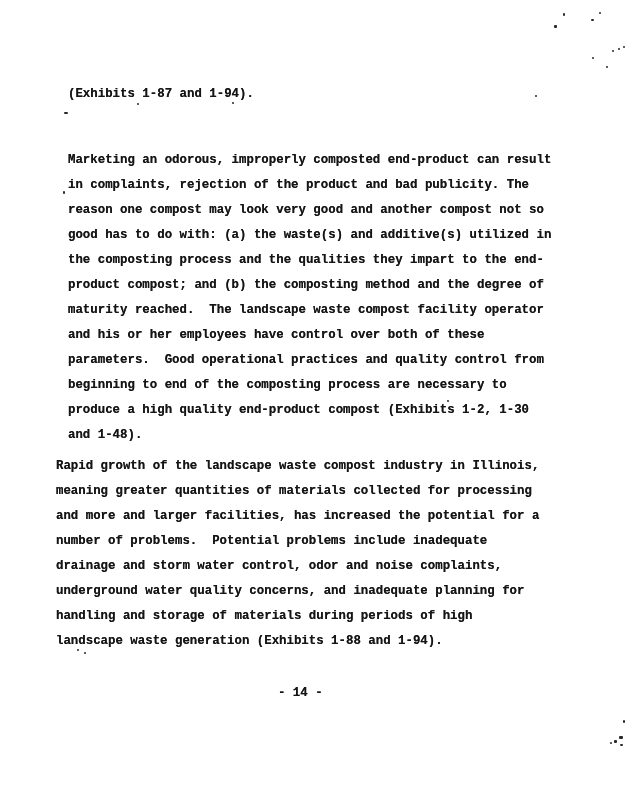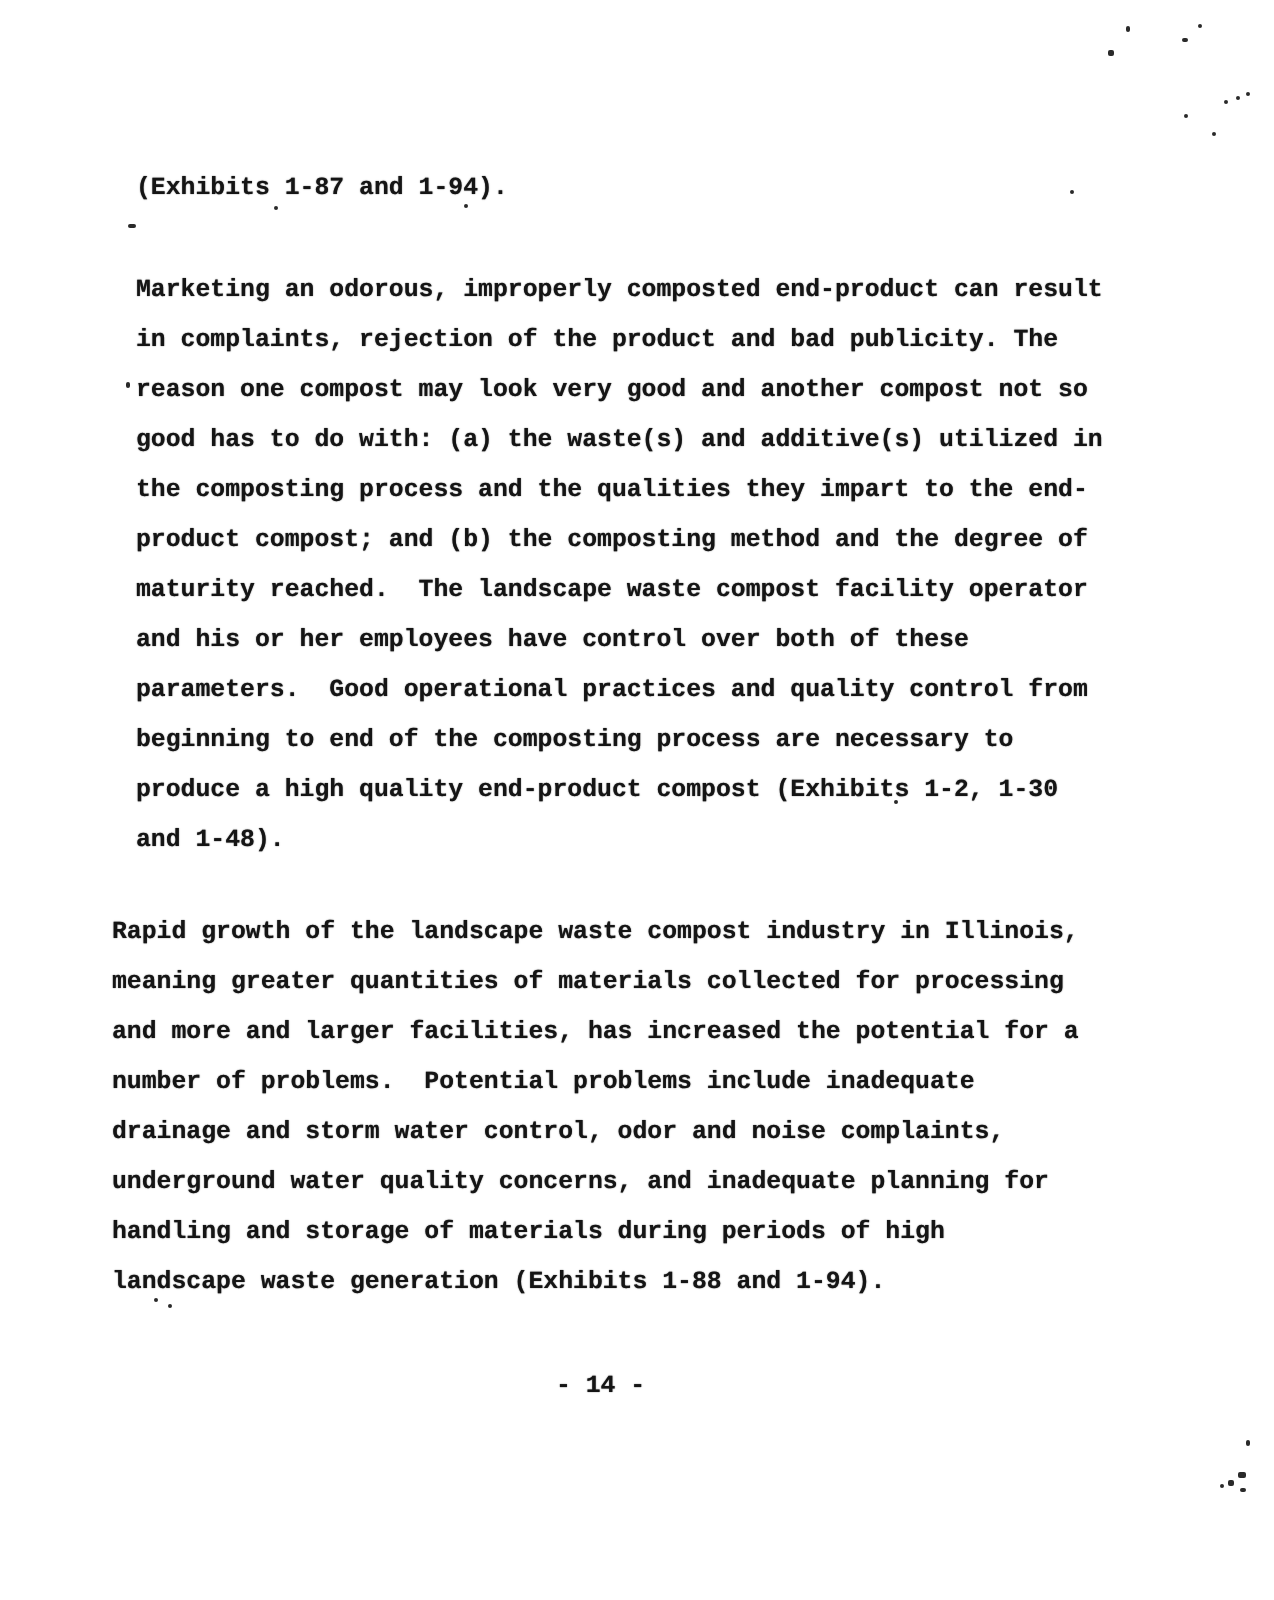--- a/index.html
+++ b/index.html
@@ -19,21 +19,21 @@
   .typetext {
     position: absolute;
     font-size: 12.4px;
     line-height: 25px;
     font-weight: 700;
     letter-spacing: 0px;
     white-space: pre-wrap;
     text-shadow: 0 0 0.6px rgba(10,10,10,0.75);
   }
   .exhibit-note   { left: 68px; top: 82px;  }
-  .para-1         { left: 68px; top: 133px; font-family: Liberation Mono, monospace; }
+  .para-1         { left: 68px; top: 148px; font-family: Liberation Mono, monospace; }
   .para-2         { left: 56px; top: 454px; }
   .page-number    { left: 278px; top: 681px; text-align: right; }
   .speck {
     position: absolute;
     background: #2a2a2a;
     border-radius: 1px;
   }
 </style>
 </head>
 <body>

